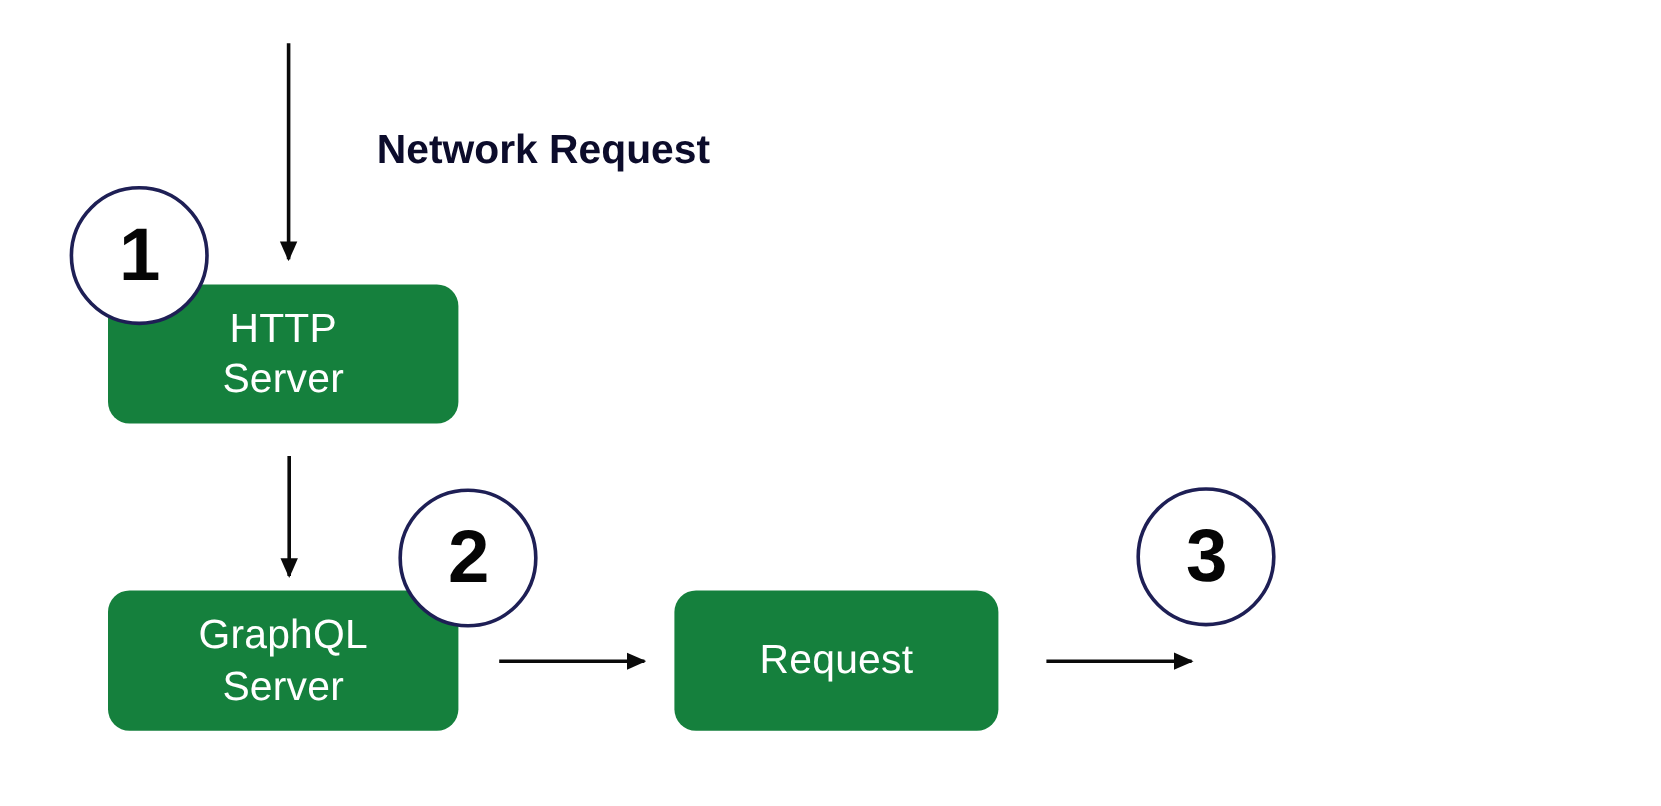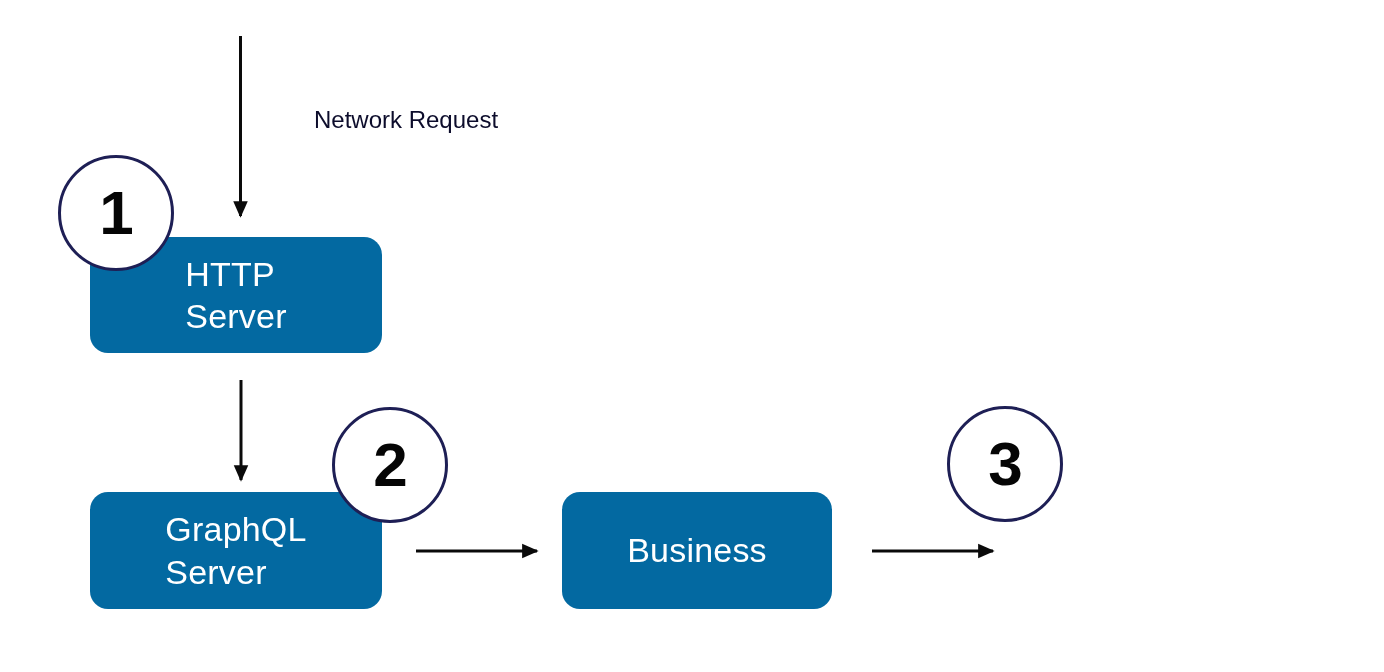--- a/index.html
+++ b/index.html
@@ -19,26 +19,26 @@
   }
   #flow-svg {
     position: absolute;
     left: 0;
     top: 0;
     width: 1384px;
     height: 672px;
   }
   .node-box {
     position: absolute;
-    background: #0369a1;
+    background: #15803d;
     border-radius: 18px;
     display: flex;
     align-items: center;
     justify-content: center;
-    text-align: left;
+    text-align: center;
     color: #ffffff;
     font-family: "Liberation Sans", sans-serif;
     font-weight: 300;
     font-size: 34px;
     line-height: 1.25;
     letter-spacing: 0.2px;
     z-index: 2;
   }
   .node-label {
     display: block;
@@ -60,22 +60,22 @@
     font-family: "Liberation Sans", sans-serif;
     font-weight: bold;
     font-size: 62px;
     color: #050505;
     line-height: 1;
     letter-spacing: -1px;
   }
   .edge-caption {
     position: absolute;
     font-family: "Liberation Sans", sans-serif;
-    font-weight: 400;
-    font-size: 24px;
+    font-weight: 700;
+    font-size: 34px;
     color: #0C0C2B;
     white-space: nowrap;
     z-index: 3;
   }
 </style>
 </head>
 <body>
 
 <div id="canvas">
 
@@ -101,21 +101,21 @@
     <span class="node-label">HTTP
 Server</span>
   </div>
 
   <div class="node-box" style="left:90px; top:492px; width:292px; height:117px;">
     <span class="node-label">GraphQL
 Server</span>
   </div>
 
   <div class="node-box" style="left:562px; top:492px; width:270px; height:117px;">
-    <span class="node-label">Business</span>
+    <span class="node-label">Request</span>
   </div>
 
 
   <div class="step-circle" style="left:58px; top:155px; width:116px; height:116px;">
     <span class="step-num">1</span>
   </div>
 
   <div class="step-circle" style="left:332px; top:407px; width:116px; height:116px;">
     <span class="step-num">2</span>
   </div>

